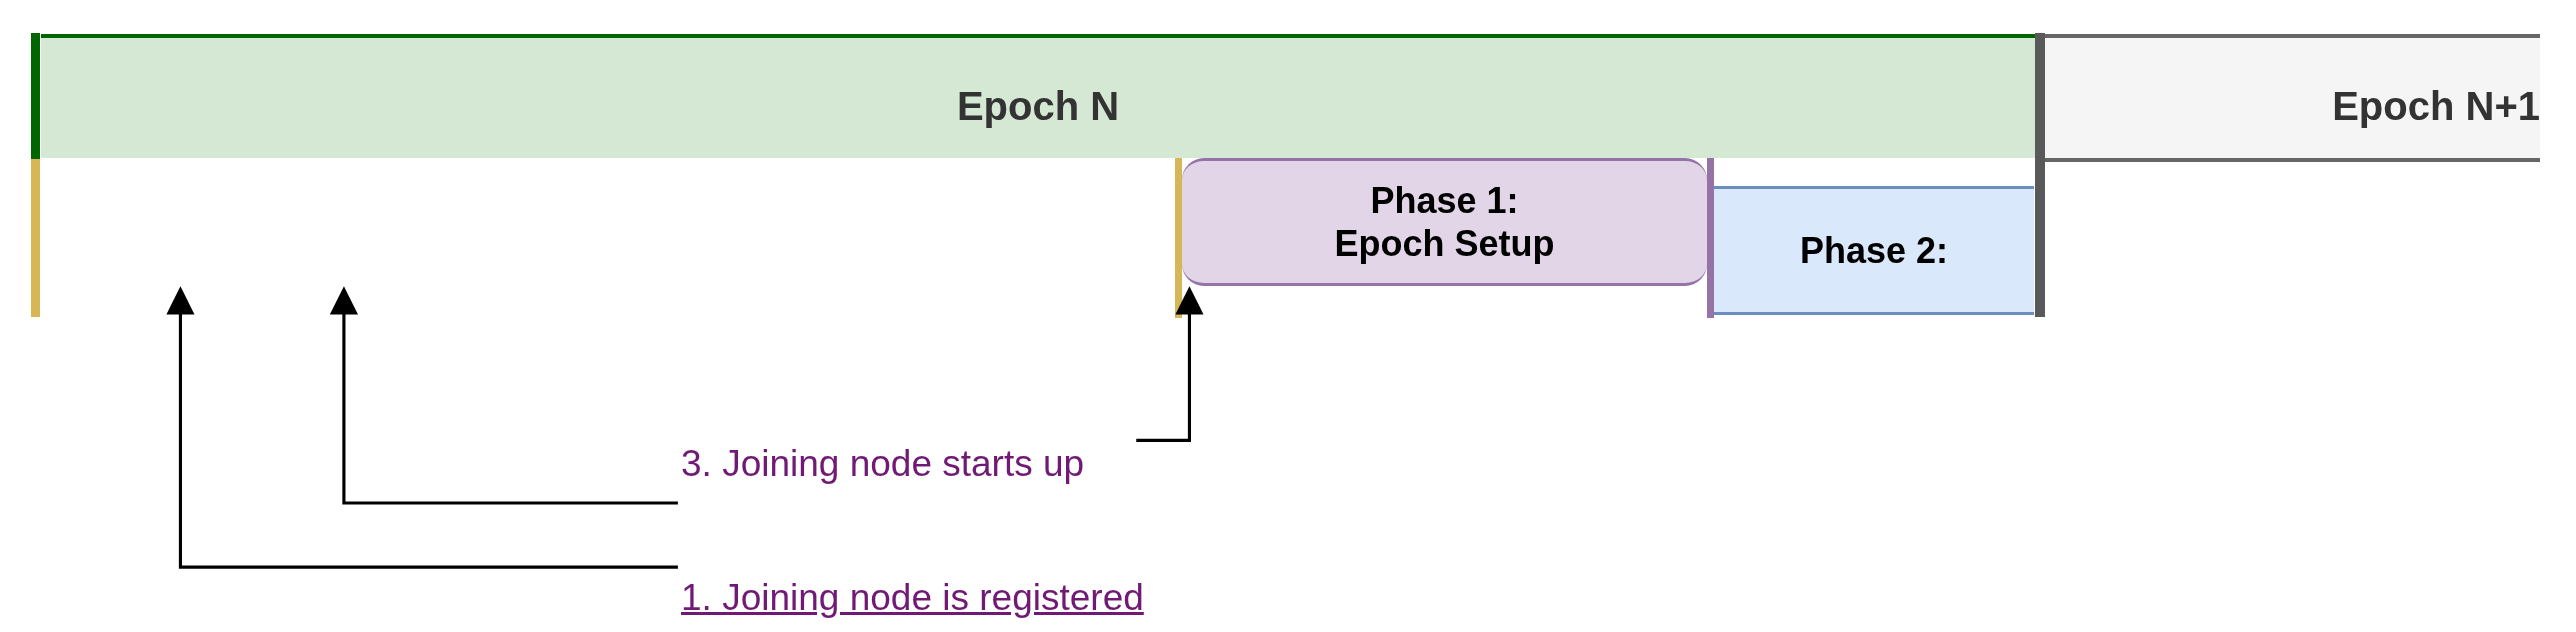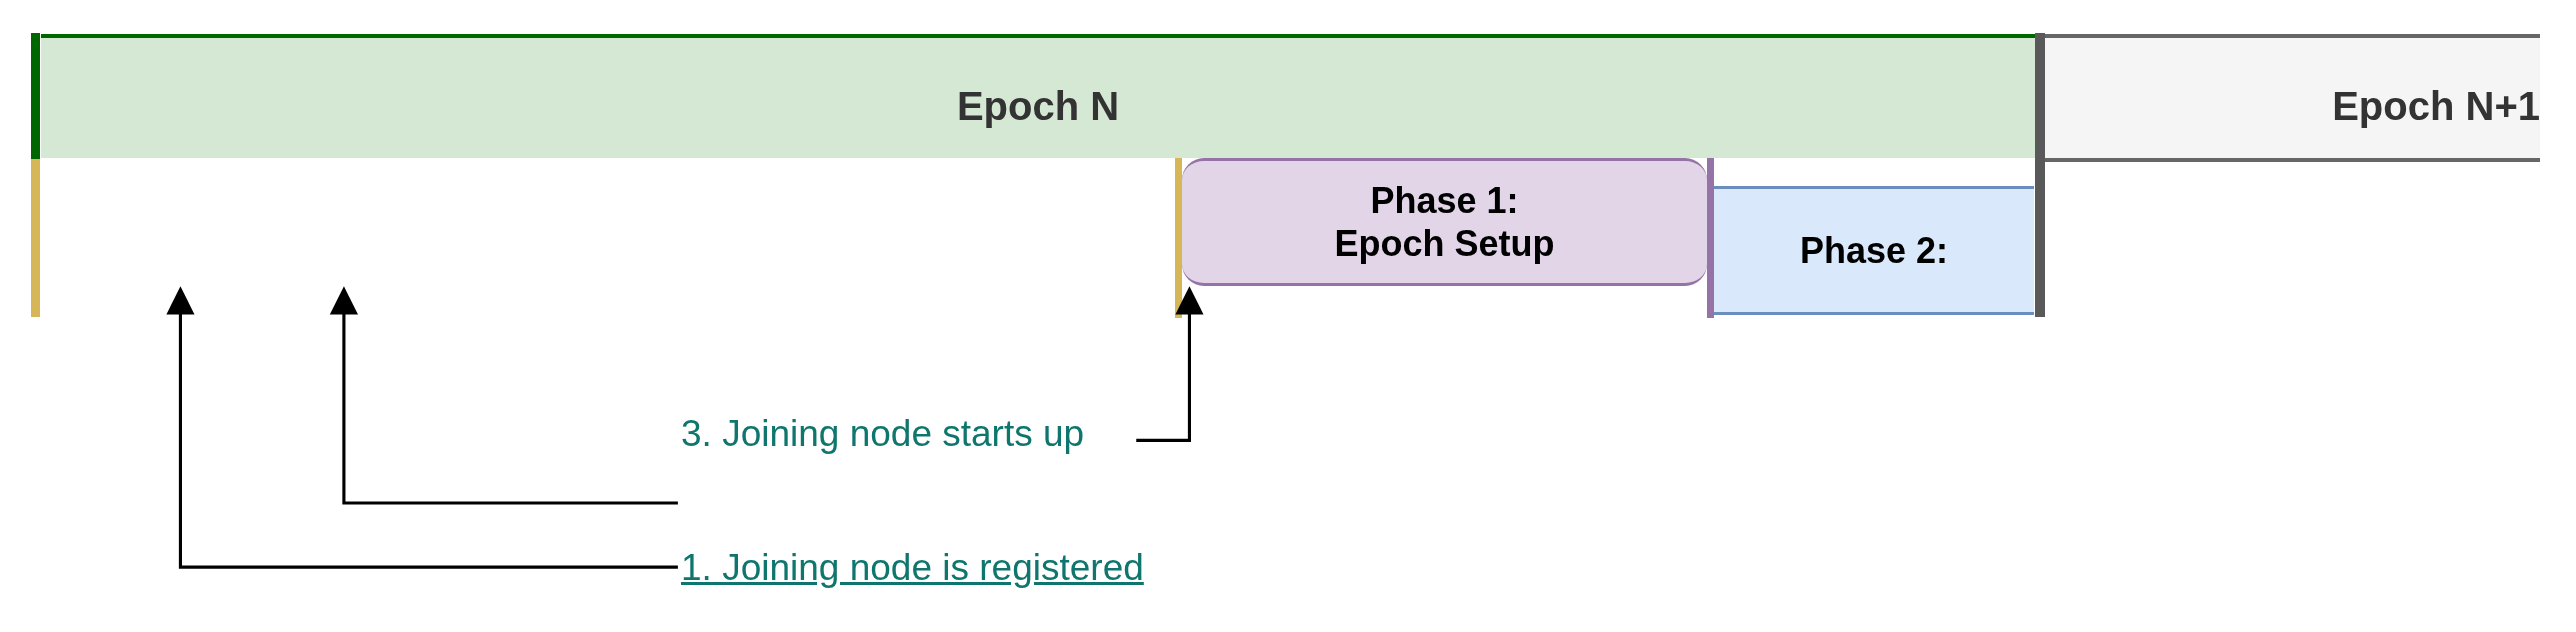--- a/index.html
+++ b/index.html
@@ -100,22 +100,23 @@
   .arrows-svg path {
     stroke: #000000;
     stroke-width: 4px;
     fill: none;
   }
   .arrows-svg polygon { fill: #000000; }
   .note {
     position: absolute;
     font-size: 37px;
     line-height: 47px;
-    color: #0f766e;
+    color: #701a75;
     white-space: nowrap;
+    margin-top: 30px;
   }
   .note-1 { left: 681px; top: 544px; text-decoration: underline; }
   .note-2 { left: 681px; top: 480px; }
   .note-3 { left: 681px; top: 410px; }
 </style>
 </head>
 <body>
 
 <div class="canvas">
 

